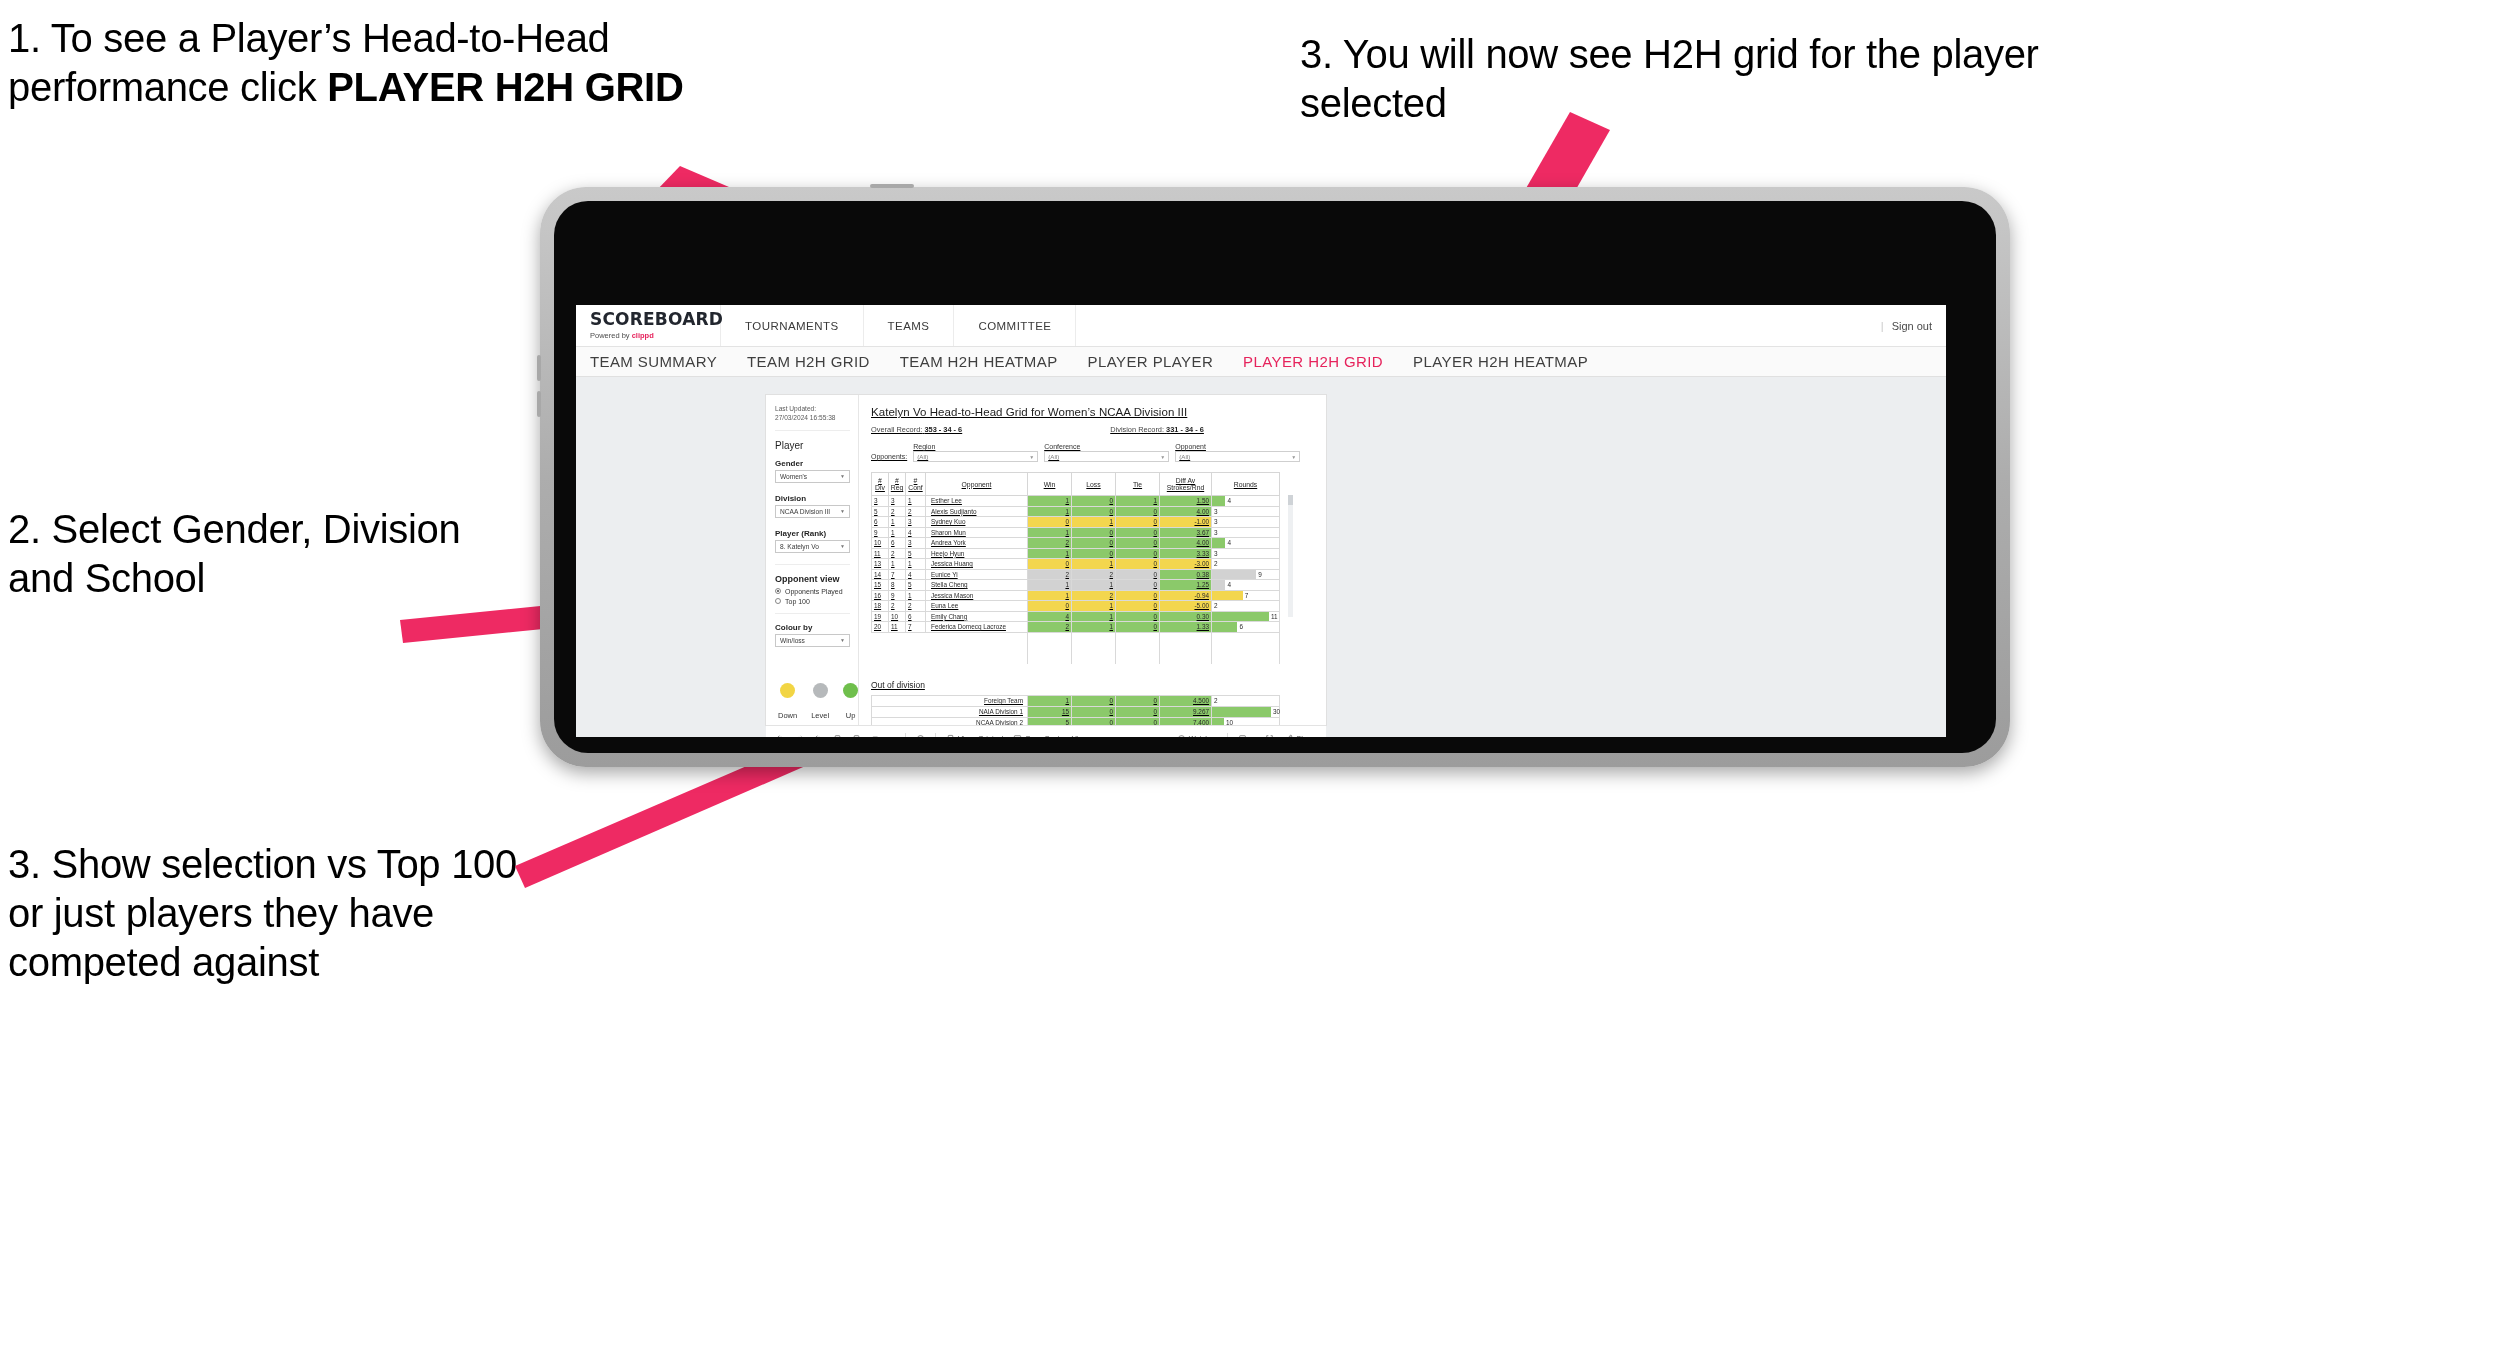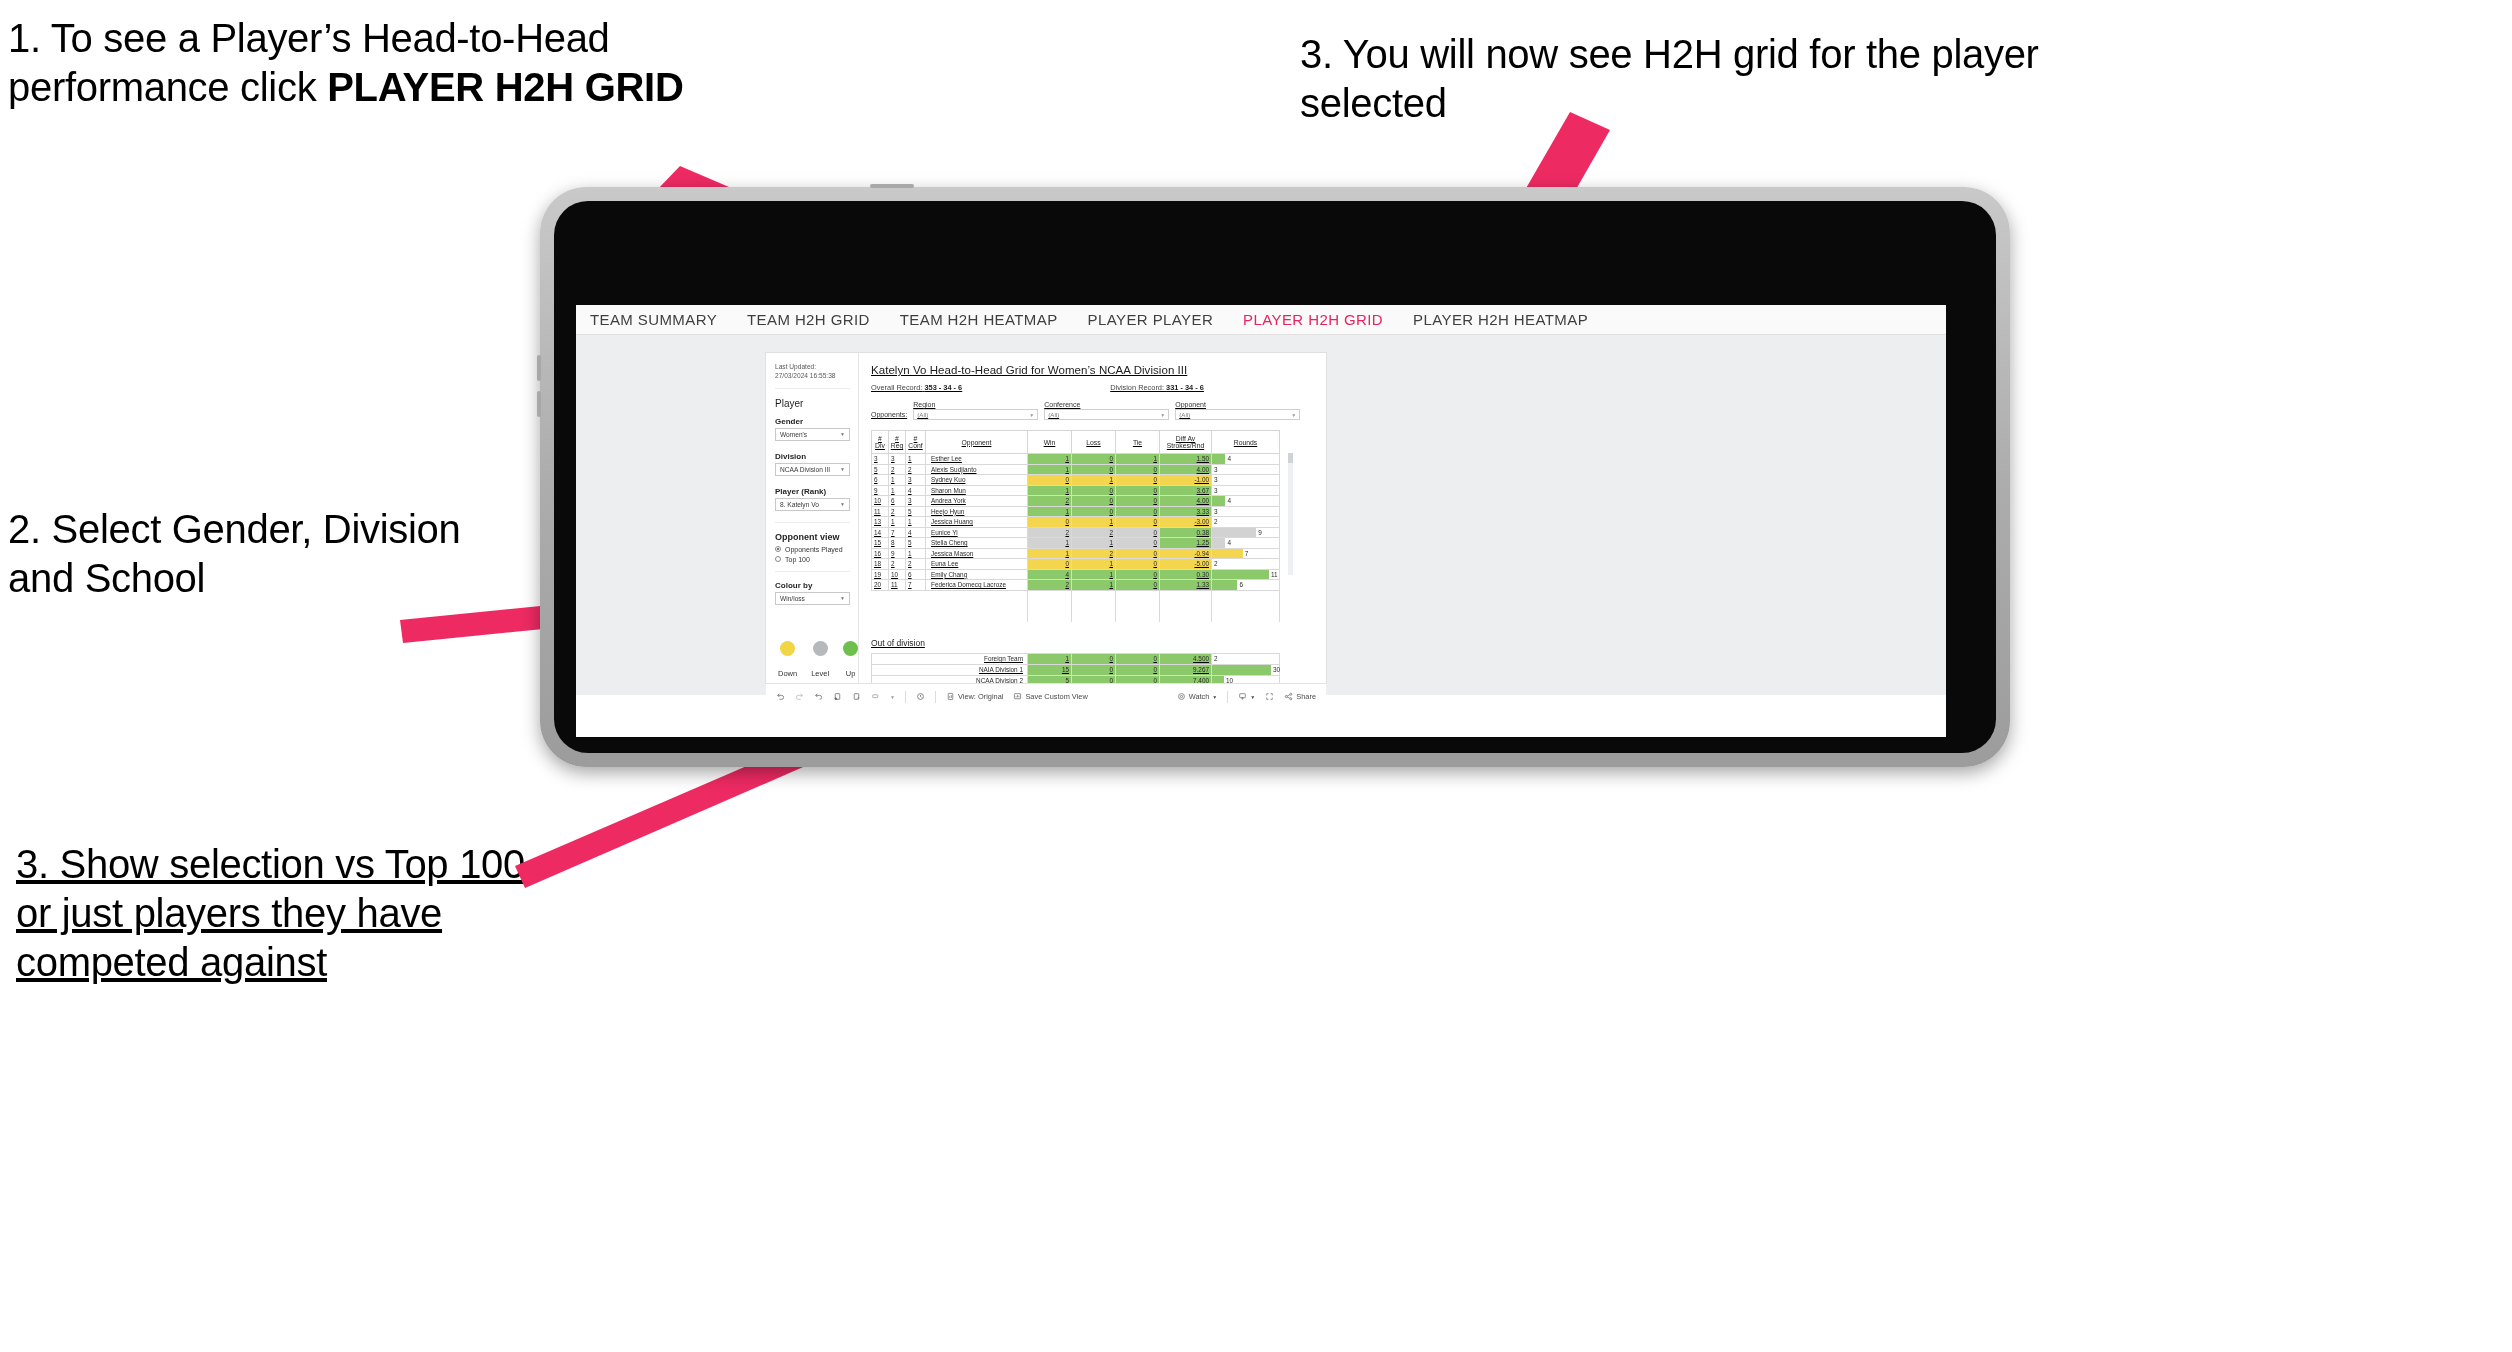--- a/index.html
+++ b/index.html
@@ -4,21 +4,21 @@
 <style>
   * { box-sizing: border-box; margin:0; padding:0; }
   html,body { width:2512px; height:1352px; background:#ffffff; overflow:hidden; }
   body { font-family:"Liberation Sans", sans-serif; position:relative; }
 
   
   .anno { position:absolute; color:#000; font-size:40px; line-height:1.23; letter-spacing:-0.3px; }
   .anno b { font-weight:bold; }
   #anno1 { left:8px; top:14px; width:740px; }
   #anno2 { left:8px; top:505px; width:520px; }
-  #anno3 { left:16px; top:840px; width:520px;text-decoration:underline; }
+  #anno3 { left:8px; top:840px; width:520px; }
   #anno4 { left:1300px; top:30px; width:790px; }
 
   svg.arrows { position:absolute; left:0; top:0; width:2512px; height:1352px; pointer-events:none; }
 
   
   #tablet { position:absolute; left:540px; top:187px; width:1470px; height:580px; }
   .tab-frame { position:absolute; left:0; top:0; width:1470px; height:580px;
       background:linear-gradient(180deg,#c9c9c9 0%, #adadad 50%, #9c9c9c 100%);
       border-radius:46px; box-shadow:0 6px 18px rgba(0,0,0,.35); }
   .tab-screen { position:absolute; left:14px; top:14px; width:1442px; height:552px;
@@ -139,20 +139,35 @@
 
 <div id="tablet">
   <div class="tab-frame"></div>
   <div class="tab-btn" style="left:-3px; top:168px; width:4px; height:26px;"></div>
   <div class="tab-btn" style="left:-3px; top:204px; width:4px; height:26px;"></div>
   <div class="tab-btn" style="left:330px; top:-3px; width:44px; height:4px;"></div>
   <div class="tab-screen"></div>
 
   <div class="app">
 
+    <div class="hdr">
+      <div class="brand">
+        <div class="bn">SCOREBOARD</div>
+        <div class="bs"><span style="color:#4c4c4c;font-weight:normal">Powered by </span><span>clippd</span></div>
+      </div>
+      <nav class="topnav">
+        <a>TOURNAMENTS</a>
+        <a>TEAMS</a>
+        <a>COMMITTEE</a>
+      </nav>
+      <div class="hdr-right">
+        <span class="sep">|</span>
+        <span>Sign out</span>
+      </div>
+    </div>
 
     <div class="subnav">
       <a>TEAM SUMMARY</a>
       <a>TEAM H2H GRID</a>
       <a>TEAM H2H HEATMAP</a>
       <a>PLAYER PLAYER</a>
       <a class="active">PLAYER H2H GRID</a>
       <a>PLAYER H2H HEATMAP</a>
     </div>
 

